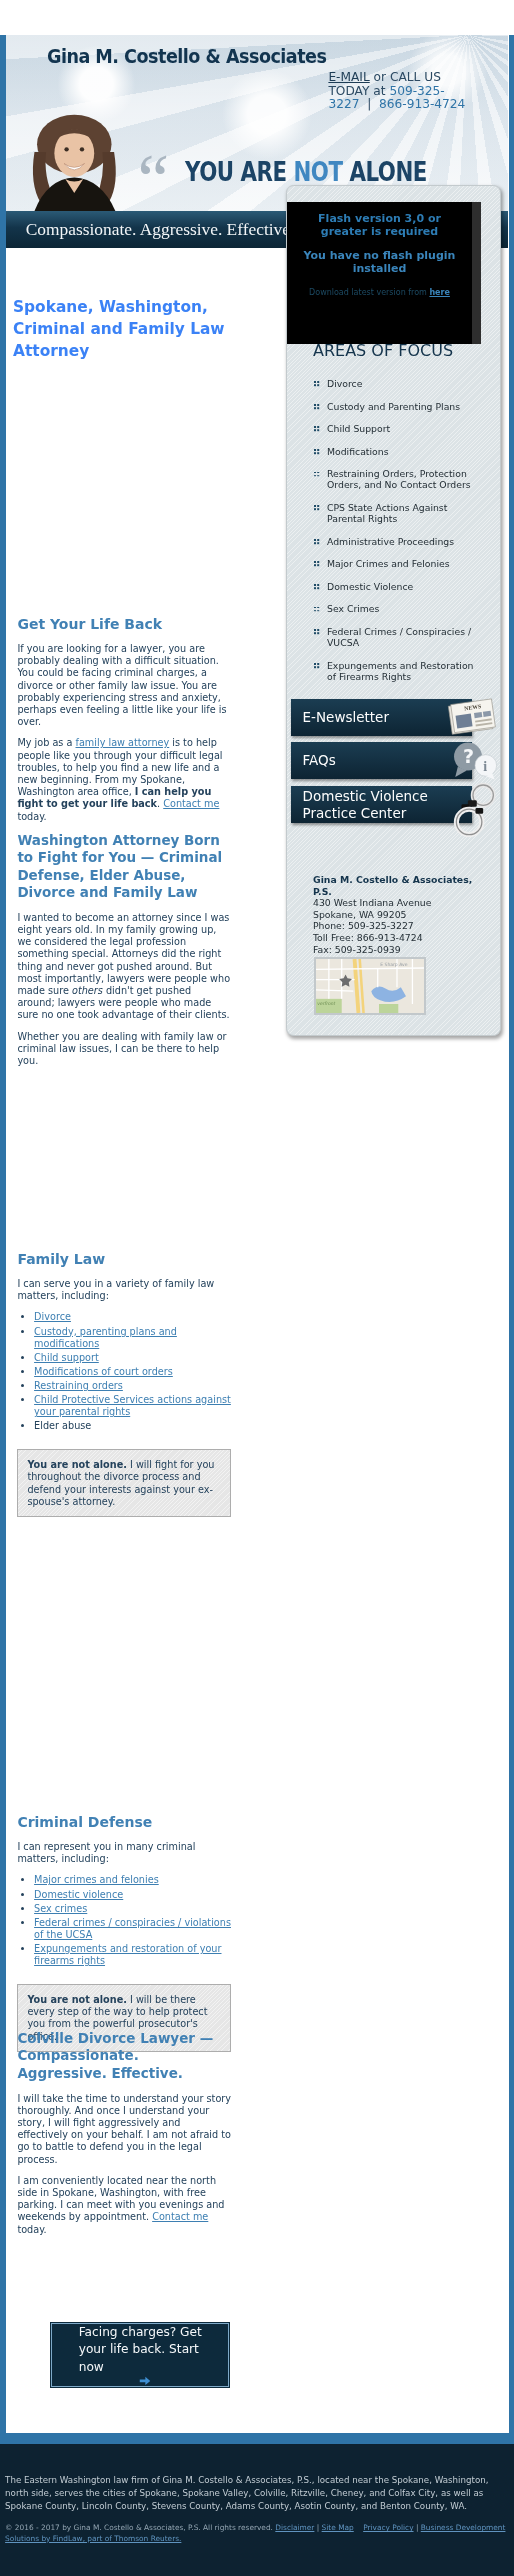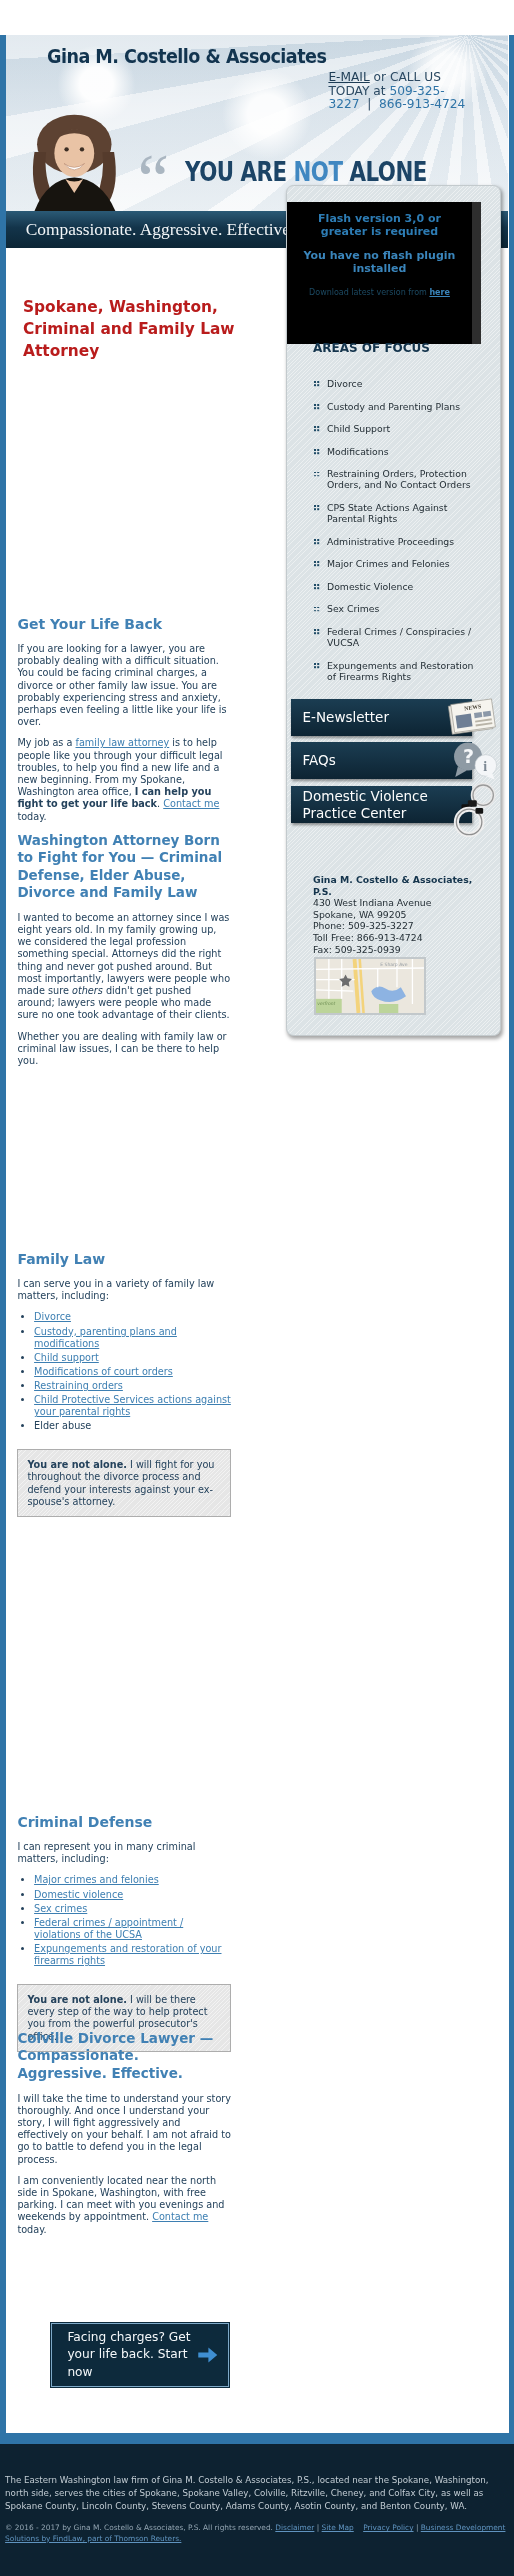--- a/index.html
+++ b/index.html
@@ -46,60 +46,60 @@
   .panel { position:absolute; left:286px; top:185px; width:215px; height:851px; z-index:10;
            background:repeating-linear-gradient(135deg, rgba(255,255,255,.45) 0 0.6px, rgba(0,0,0,0) 0.6px 2.6px), #dce3e6;
            border:0.6px solid #c3cacd; border-radius:7.7px; box-shadow:1.9px 2.6px 3.9px rgba(0,0,0,.35); box-sizing:border-box; }
   .flashbox { position:absolute; left:287px; top:186px; width:185px; height:142px; background:#000;
               border-right:9.7px solid #2e2e2e; z-index:12; text-align:center; box-sizing:content-box;margin-top:16px; }
   .flashbox .f1 { margin:10.3px 9px 0; font-size:11px; font-weight:bold; color:#2d7cb4; line-height:13px; }
   .flashbox .f2 { margin:11px 9px 0; font-size:11px; font-weight:bold; color:#3a85bb; line-height:13px; }
   .flashbox .f3 { margin:13px 6.4px 0; font-size:8px; color:#1c4a63; }
   .flashbox .f3 a { color:#3a85bb; font-weight:bold; text-decoration:underline; }
 
-  .areas-h { position:absolute; left:313px; top:341px; font-size:12px; font-weight:bold; color:#14344c; z-index:12; }
+  .areas-h { position:absolute; left:313px; top:341px; font-size:16px; font-weight:normal; color:#14344c; z-index:12; }
   .areas { position:absolute; left:313px; top:378px; width:162px; margin:0; padding:0; list-style:none; z-index:12; }
   .areas li { position:relative; padding-left:14px; margin-bottom:11.6px; font-size:9.3px; line-height:11px; color:#242f36; cursor:pointer; }
   .areas li::before { content:""; position:absolute; left:1.3px; top:3.2px; width:1.9px; height:1.9px; background:#1f4b66;
                       box-shadow:3.2px 0 0 #1f4b66, 0 3.2px 0 #1f4b66, 3.2px 3.2px 0 #1f4b66; }
 
   .side-btn { position:absolute; left:291px; width:181px; z-index:13; box-sizing:border-box;
               background:linear-gradient(180deg,#1b3d52 0%, #0d2433 100%); color:#fdfdfd;
               display:flex; align-items:center; padding-left:11.6px; font-size:13.5px; line-height:16.7px;
               box-shadow:1.3px 1.9px 2.6px rgba(0,0,0,.4); cursor:pointer; }
   .btn-news { top:699px; height:37px; }
   .btn-faq  { top:742px; height:37px; }
   .btn-dv   { top:786px; height:37px; }
   .btn-icon { position:absolute; z-index:14; }
 
   .s-contact { position:absolute; left:313px; top:874px; width:161px; font-size:9.3px; line-height:11.6px; color:#242f36; z-index:12; }
   .s-contact .nm { font-weight:bold; color:#14344c; }
 
   .map { position:absolute; left:314px; top:957px; width:108px; height:54px; border:2.6px solid #c2c8cb; z-index:12; cursor:pointer; }
 
   
-  .h2-main { position:absolute; left:23px; top:283px; width:219px; font-size:15.4px; line-height:22px;
-             font-weight:bold; color:#b91c1c; }
+  .h2-main { position:absolute; left:13px; top:283px; width:219px; font-size:15.4px; line-height:22px;
+             font-weight:bold; color:#3b82f6; }
   .col { position:absolute; left:17.4px; width:214px; color:#24425c; font-size:9.7px; line-height:12.2px; }
   .col h3 { font-size:14px; line-height:16.7px; color:#4181b4; margin:0 0 10.3px; }
   .col h3.big { font-size:13.5px; line-height:17.4px; }
   .col p { margin:0 0 9px; }
   .col a { color:#3d7fb2; text-decoration:underline; }
   .col ul { margin:0 0 9px; padding-left:16.7px; }
   .col li { margin-bottom:1.9px; }
   .callout { background:repeating-linear-gradient(135deg, rgba(255,255,255,.5) 0 0.6px, rgba(0,0,0,0) 0.6px 2.6px), #e6e6e6;
              border:0.6px solid #adadad; padding:9px 9px 7.7px; margin-top:16.7px; }
   .sec-gylb { top:616px; }
   .sec-family { top:1251px; }
   .sec-criminal { top:1814px; }
   .sec-colville { top:2030px; }
 
   .cta { position:absolute; left:51px; top:2323px; width:178px; height:64px; box-sizing:border-box;
          background:#0d2a3c; border:0.6px solid #7ea9c8; outline:0.6px solid #0d2a3c;
-         display:flex; align-items:center; padding:0 9px 0 15.4px; cursor:pointer; z-index:6; }
+         display:flex; align-items:center; padding:0 9px 0 15.4px; cursor:pointer; z-index:6;flex-direction:column; }
   .cta .t { color:#f5f8fa; font-size:12.2px; line-height:17.4px; width:129px; }
   .cta .arrow { margin-left:3.9px; }
 
   
   .footer-strip { position:absolute; top:2433px; left:0; width:515px; height:11px; background:#2f74a7; z-index:26; }
   .footer { position:absolute; top:2444px; left:0; width:515px; height:152px; background:#0d2231; color:#c2ccd3;
             box-sizing:border-box; padding:30px 9px 0 5.1px; z-index:26; }
   .footer .area-txt { font-size:8.7px; line-height:13px; }
   .footer .copy { margin-top:10.3px; font-size:7.4px; color:#93a5b2; line-height:10.3px; }
   .footer .copy a { color:#5f93bf; text-decoration:underline; }
@@ -259,21 +259,21 @@
     <div class="callout"><b>You are not alone.</b><span> I will fight for you throughout the divorce process and defend your interests against your ex-spouse's attorney.</span></div>
   </div>
 
   <div class="col sec-criminal">
     <h3>Criminal Defense</h3>
     <p>I can represent you in many criminal matters, including:</p>
     <ul>
       <li><a href="#">Major crimes and felonies</a></li>
       <li><a href="#">Domestic violence</a></li>
       <li><a href="#">Sex crimes</a></li>
-      <li><a href="#">Federal crimes / appointment / violations of the UCSA</a></li>
+      <li><a href="#">Federal crimes / conspiracies / violations of the UCSA</a></li>
       <li><a href="#">Expungements and restoration of your firearms rights</a></li>
     </ul>
     <div class="callout"><b>You are not alone.</b><span> I will be there every step of the way to help protect you from the powerful prosecutor's office.</span></div>
   </div>
 
   <div class="col sec-colville">
     <h3 class="big">Colville Divorce Lawyer — Compassionate. Aggressive. Effective.</h3>
     <p>I will take the time to understand your story thoroughly. And once I understand your story, I will fight aggressively and effectively on your behalf. I am not afraid to go to battle to defend you in the legal process.</p>
     <p><span>I am conveniently located near the north side in Spokane, Washington, with free parking. I can meet with you evenings and weekends by appointment. </span><a href="#">Contact me</a><span> today.</span></p>
   </div>

